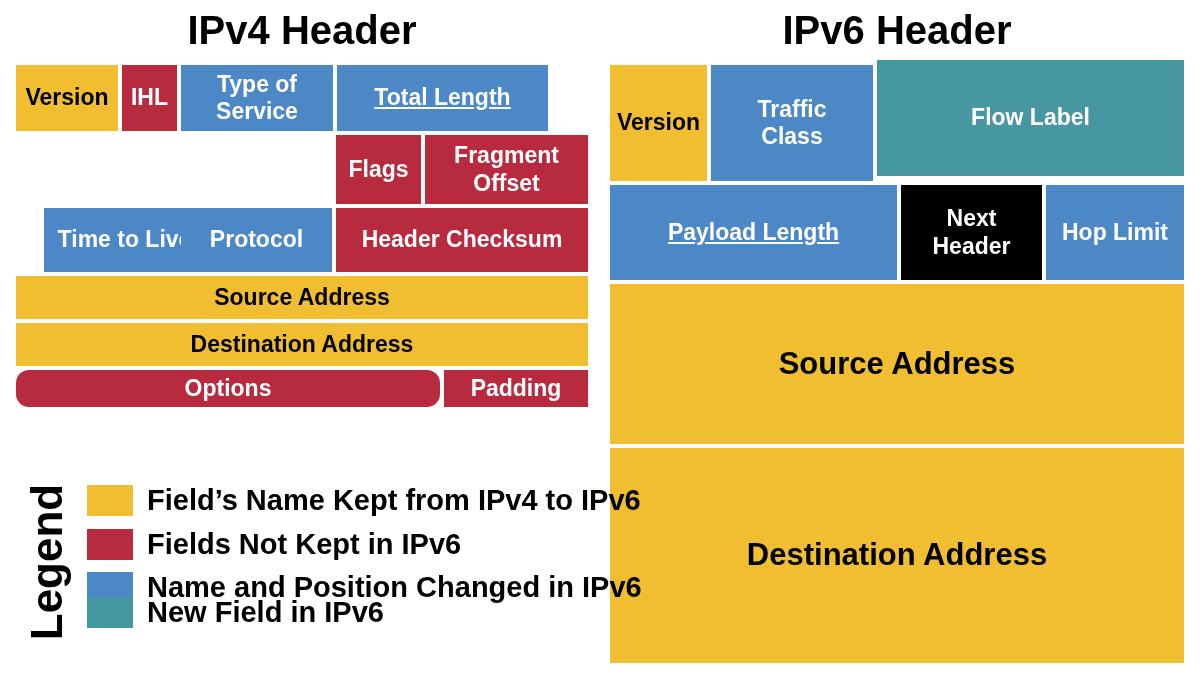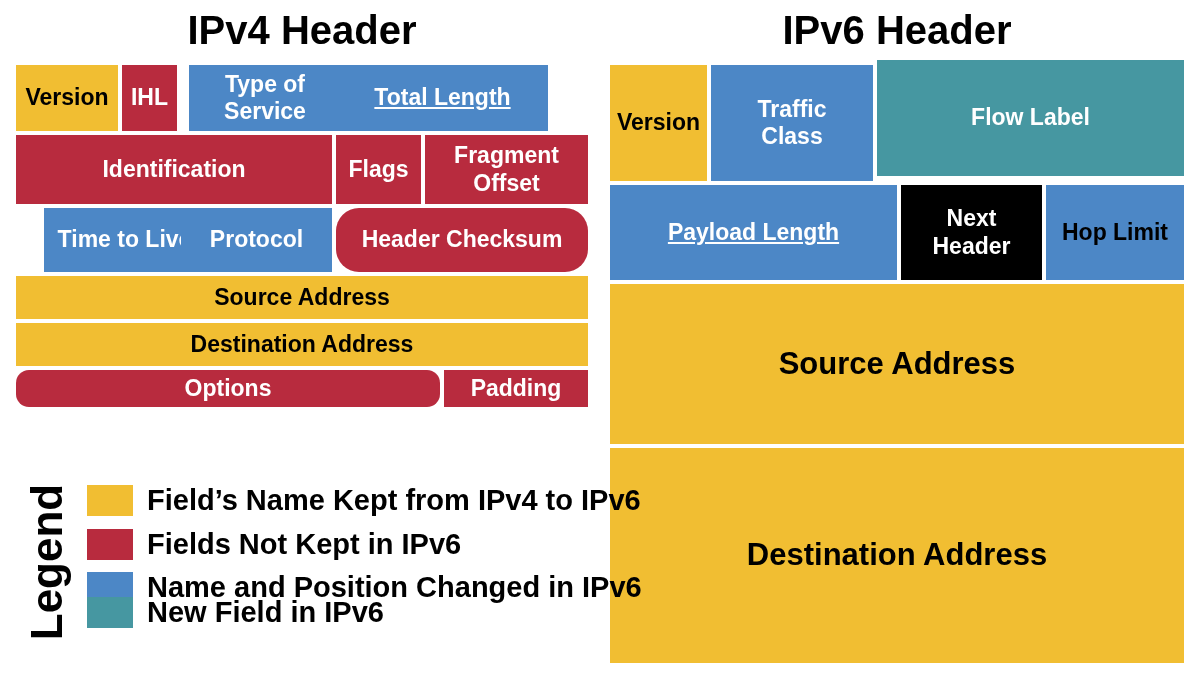--- a/index.html
+++ b/index.html
@@ -99,43 +99,42 @@
 </head>
 <body>
 
 <div id="stage">
 
   <div class="diagram-title title-v4">IPv4 Header</div>
   <div class="diagram-title title-v6">IPv6 Header</div>
 
   <div class="cell f-v4-0" style="background: rgb(241, 190, 50); color: rgb(0, 0, 0);">Version</div>
   <div class="cell f-v4-1" style="background: rgb(184, 43, 62); color: rgb(255, 255, 255);">IHL</div>
-  <div class="cell f-v4-2" style="background: rgb(76, 135, 198); color: rgb(255, 255, 255); margin-left: 8px;">Type of
+  <div class="cell f-v4-2" style="background: rgb(76, 135, 198); color: rgb(255, 255, 255);">Type of
 Service</div>
   <div class="cell f-v4-3" style="background: rgb(76, 135, 198); color: rgb(255, 255, 255);">Total Length</div>
-  <div class="cell f-v4-4" style="background: rgb(184, 43, 62); color: rgb(255, 255, 255);">Identification</div>
   <div class="cell f-v4-5" style="background: rgb(184, 43, 62); color: rgb(255, 255, 255);">Flags</div>
   <div class="cell f-v4-6" style="background: rgb(184, 43, 62); color: rgb(255, 255, 255);">Fragment
 Offset</div>
   <div class="cell f-v4-7" style="background: rgb(76, 135, 198); color: rgb(255, 255, 255);">Time to Live</div>
   <div class="cell f-v4-8" style="background: rgb(76, 135, 198); color: rgb(255, 255, 255);">Protocol</div>
-  <div class="cell f-v4-9" style="background: rgb(184, 43, 62); color: rgb(255, 255, 255); border-radius: 23px;">Header Checksum</div>
+  <div class="cell f-v4-9" style="background: rgb(184, 43, 62); color: rgb(255, 255, 255);">Header Checksum</div>
   <div class="cell f-v4-10" style="background: rgb(241, 190, 50); color: rgb(0, 0, 0);">Source Address</div>
   <div class="cell f-v4-11" style="background: rgb(241, 190, 50); color: rgb(0, 0, 0);">Destination Address</div>
   <div class="cell f-v4-12" style="background: rgb(184, 43, 62); color: rgb(255, 255, 255);">Options</div>
   <div class="cell f-v4-13" style="background: rgb(184, 43, 62); color: rgb(255, 255, 255);">Padding</div>
 
   <div class="cell f-v6-0" style="background: rgb(241, 190, 50); color: rgb(0, 0, 0);">Version</div>
   <div class="cell f-v6-1" style="background: rgb(76, 135, 198); color: rgb(255, 255, 255);">Traffic
 Class</div>
   <div class="cell f-v6-2" style="background: rgb(70, 151, 161); color: rgb(255, 255, 255);">Flow Label</div>
   <div class="cell f-v6-3" style="background: rgb(76, 135, 198); color: rgb(255, 255, 255); text-decoration: underline;">Payload Length</div>
   <div class="cell f-v6-4" style="background: #000000; color: rgb(255, 255, 255);">Next
 Header</div>
-  <div class="cell f-v6-5" style="background: rgb(76, 135, 198); color: #000000;">Hop Limit</div>
+  <div class="cell f-v6-5" style="background: rgb(76, 135, 198); color: #ffffff;">Hop Limit</div>
   <div class="cell big f-v6-6" style="background: rgb(241, 190, 50); color: rgb(0, 0, 0);">Source Address</div>
   <div class="cell big f-v6-7" style="background: rgb(241, 190, 50); color: rgb(0, 0, 0);">Destination Address</div>
 
   <div class="legend-title">Legend</div>
 
   <div class="legend-row lr-0">
     <div class="swatch" style="background: rgb(241, 190, 50); color: rgb(0, 0, 0);"></div>
     <div class="legend-label">Field’s Name Kept from IPv4 to IPv6</div>
   </div>
   <div class="legend-row lr-1">

